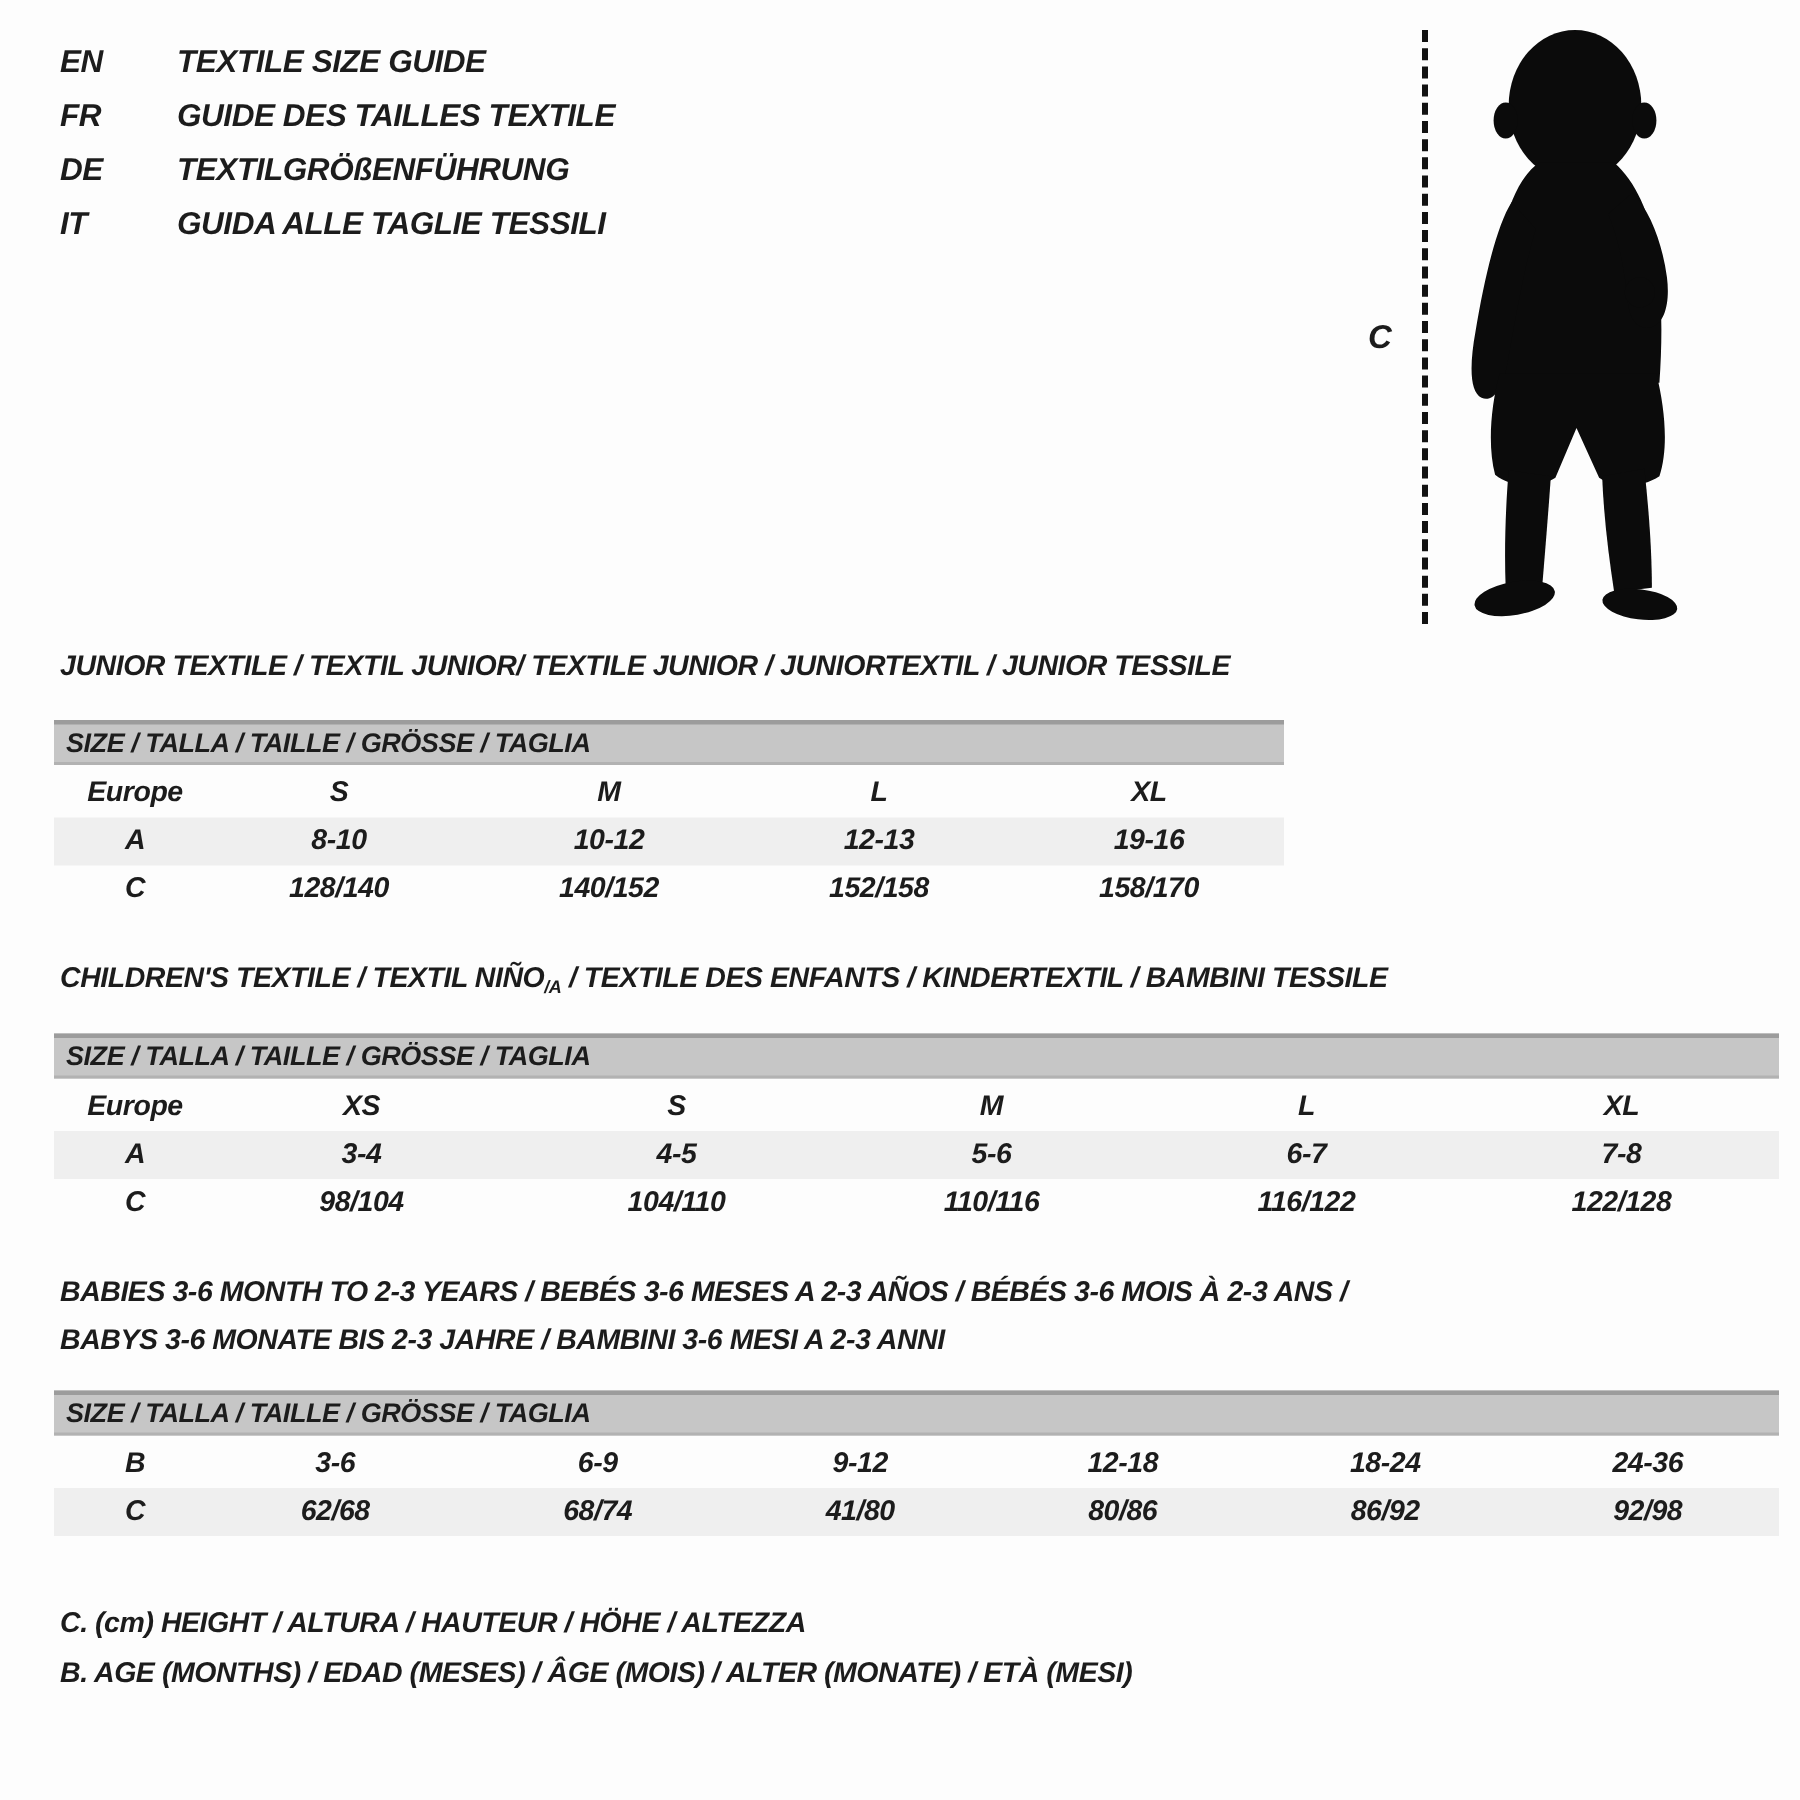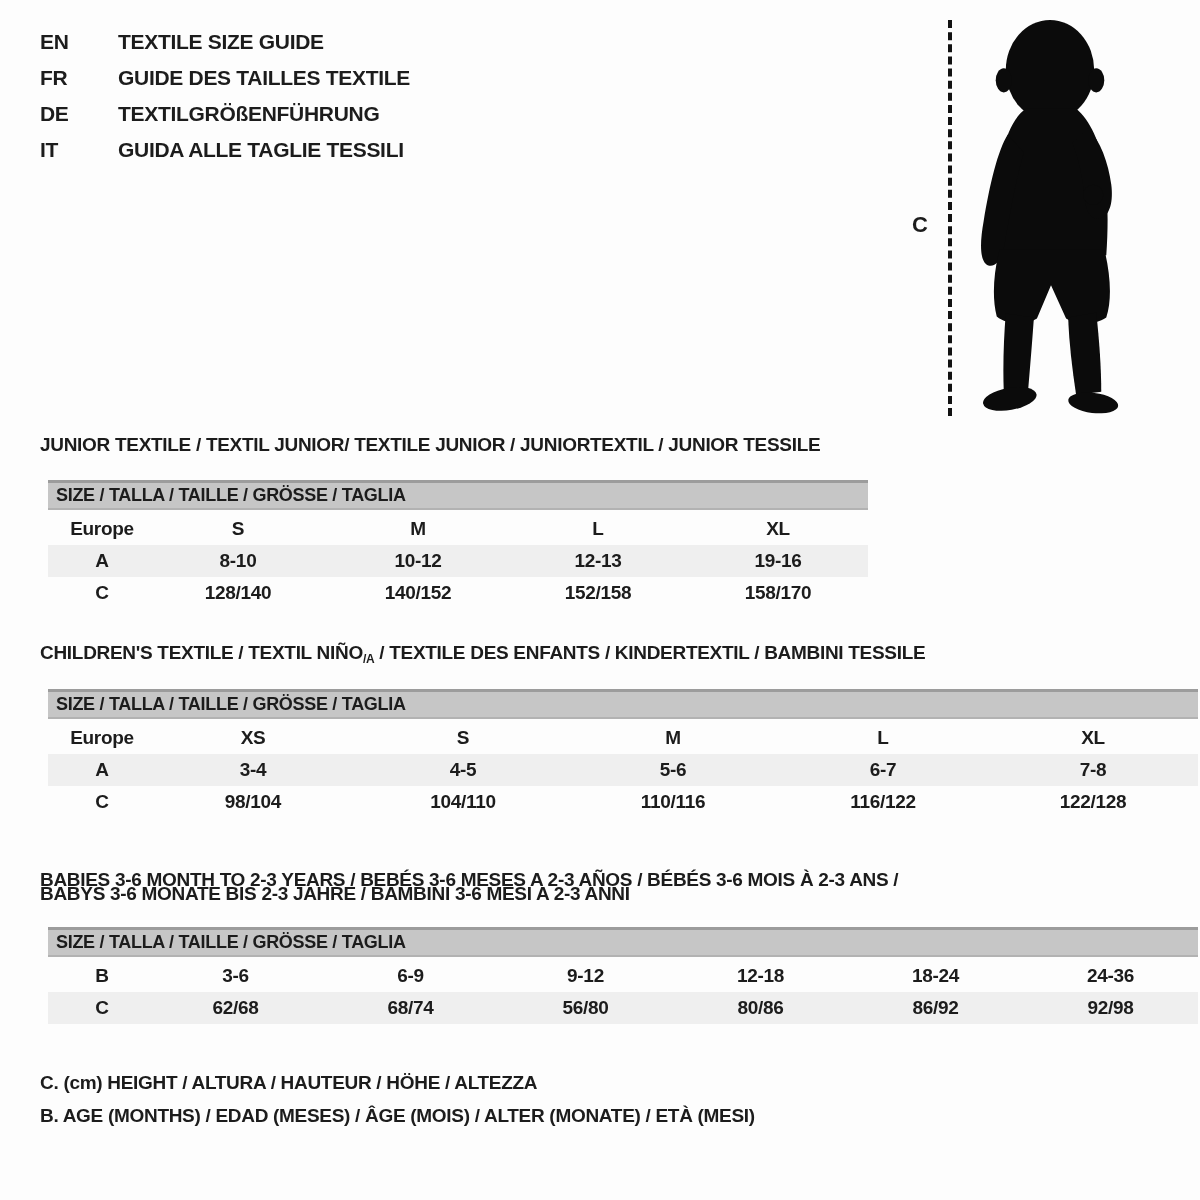--- a/index.html
+++ b/index.html
@@ -1,38 +1,39 @@
 <!DOCTYPE html>
 <html><head>
 <meta charset="utf-8">
 <style>
   html,body{margin:0;padding:0;background:#ffffff;}
   .canvas{
     position:relative;width:1200px;height:1200px;background:#fdfdfd;
     font-family:"Liberation Sans",sans-serif;font-weight:bold;color:#1c1c1c;
     overflow:hidden;
+    font-style:italic;
   }
   
   .lang-list{position:absolute;left:40px;top:24px;}
   .lang-row{display:flex;align-items:center;height:36px;font-size:21px;letter-spacing:-0.3px;}
   .lang-code{width:78px;}
   .lang-title{white-space:nowrap;}
   
   .measure-line{position:absolute;left:948px;top:20px;height:396px;width:0;border-left:4px dashed #121212;}
   .measure-label{position:absolute;left:912px;top:212px;font-size:22px;}
   .toddler{position:absolute;left:961px;top:16px;width:178px;height:404px;}
   
   .sec-title{position:absolute;left:40px;font-size:19px;letter-spacing:-0.3px;white-space:nowrap;}
   .junior-title{top:434px;}
   .children-title{top:642px;}
-  .babies-title-1{top:869px;}
+  .babies-title-1{top:851px;}
   .babies-title-2{top:883px;}
   .title-sub{font-size:12px;vertical-align:-4px;}
   
-  .table{position:absolute;left:48px;}
+  .table{position:absolute;left:36px;}
   .junior-table{top:480px;width:820px;}
   .children-table{top:689px;width:1150px;}
   .babies-table{top:927px;width:1150px;}
   .bar{
     height:25px;background:#c6c6c6;border-top:3px solid #9c9c9c;border-bottom:2px solid #b2b2b2;
     font-size:18px;line-height:25px;padding-left:8px;letter-spacing:-0.3px;margin-bottom:3px;
   }
   .grid{display:grid;align-items:center;height:32px;font-size:19px;letter-spacing:-0.3px;}
   .cols5{grid-template-columns:100px repeat(4,1fr);}
   .cols6{grid-template-columns:100px repeat(5,1fr);}
@@ -154,21 +155,21 @@
       <div class="cell">6-9</div>
       <div class="cell">9-12</div>
       <div class="cell">12-18</div>
       <div class="cell">18-24</div>
       <div class="cell">24-36</div>
     </div>
     <div class="grid cols7 alt">
       <div class="cell label">C</div>
       <div class="cell">62/68</div>
       <div class="cell">68/74</div>
-      <div class="cell">56/80</div>
+      <div class="cell">41/80</div>
       <div class="cell">80/86</div>
       <div class="cell">86/92</div>
       <div class="cell">92/98</div>
     </div>
   </div>
 
   <div class="legend">
     <div class="legend-line">C. (cm) HEIGHT / ALTURA / HAUTEUR / HÖHE / ALTEZZA</div>
     <div class="legend-line">B. AGE (MONTHS) / EDAD (MESES) / ÂGE (MOIS) / ALTER (MONATE) / ETÀ (MESI)</div>
   </div>

